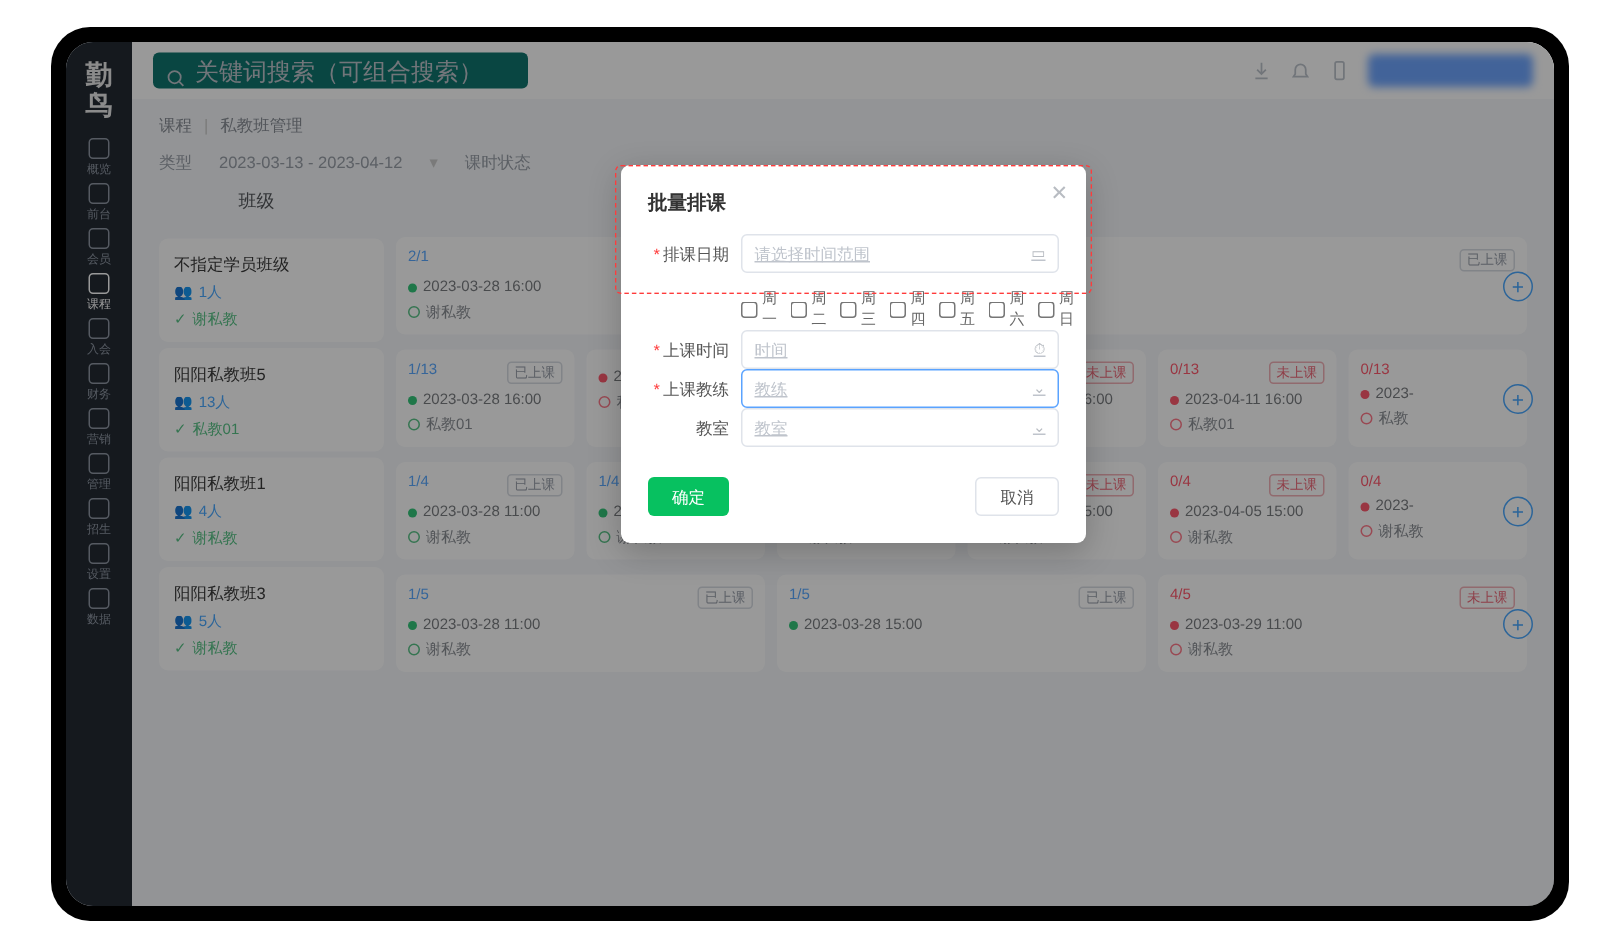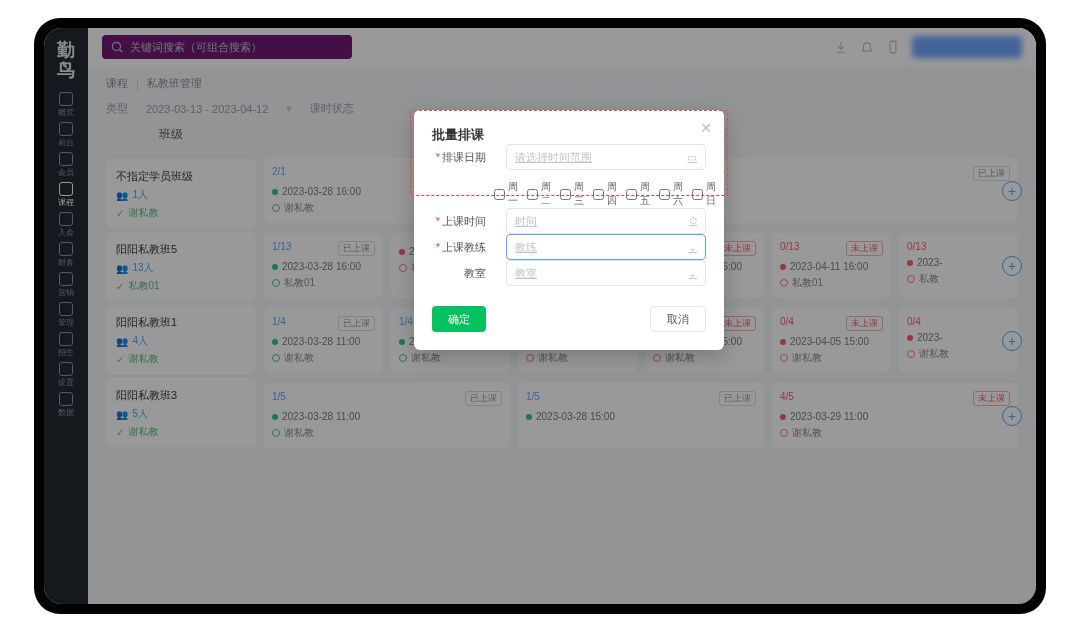--- a/index.html
+++ b/index.html
@@ -60,23 +60,23 @@
     
     .topbar {
       position:absolute; top:0; left:44px; right:0; height:38px;
       background:#fff;
       display:flex; align-items:center;
       padding:0 14px;
       gap:12px;
     }
     .search {
       flex:0 0 250px; height:24px;
-      background:#701a75; border-radius:4px;
-      display:flex; align-items:center;
-      padding:0 8px; color:#bfc4cc; font-size:11px;
+      background:#0f766e; border-radius:4px;
+      display:flex; align-items:flex-end;
+      padding:0 8px; color:#bfc4cc; font-size:16px;
       gap:6px;
     }
     .tb-spacer { flex:1; }
     .tb-ico { width:14px; height:14px; color:#bdc3cb; }
     .tb-btn-long { width:110px; height:22px; background:#6fa6ff; border-radius:4px; filter:blur(3px); }
     .content {
       position:absolute; top:38px; left:44px; right:0; bottom:0;
       padding:10px 18px 18px 18px;
       overflow:hidden;
     }
@@ -131,26 +131,26 @@
     
     .modal {
       position:absolute;
       z-index:60;
       top:82px; left:370px;
       width:310px;
       background:#fff; border-radius:6px;
       box-shadow:0 6px 22px rgba(0,0,0,0.22);
       padding:16px 18px 18px;
     }
-    .modal-title { font-size:13px; font-weight:600; color:#333; margin-bottom:0; }
+    .modal-title { font-size:13px; font-weight:600; color:#333; margin-bottom:12px; }
     .modal-close {
       position:absolute; top:10px; right:12px;
       color:#b8bcc2; font-size:14px; cursor:pointer;
     }
-    .form-row { display:flex; align-items:center; margin-top:0; gap:20px; }
+    .form-row { display:flex; align-items:center; margin-top:0; gap:8px; }
     .lbl { font-size:11px; color:#555; width:54px; text-align:right; }
     .star { color:#ff3b3b; margin-right:2px; }
     .inp {
       flex:1; height:26px; border:1px solid #dfe3ea; border-radius:4px;
       display:flex; align-items:center; justify-content:space-between;
       padding:0 8px; font-size:11px; color:#bfc4cc;text-decoration:underline;
     }
     .inp.blue-focus { border-color:#5aa3ff; }
     .week-row { display:flex; gap:9px; padding-left:62px; margin-top:10px; }
     .wk { display:flex; align-items:center; gap:3px; font-size:10px; color:#666; }

